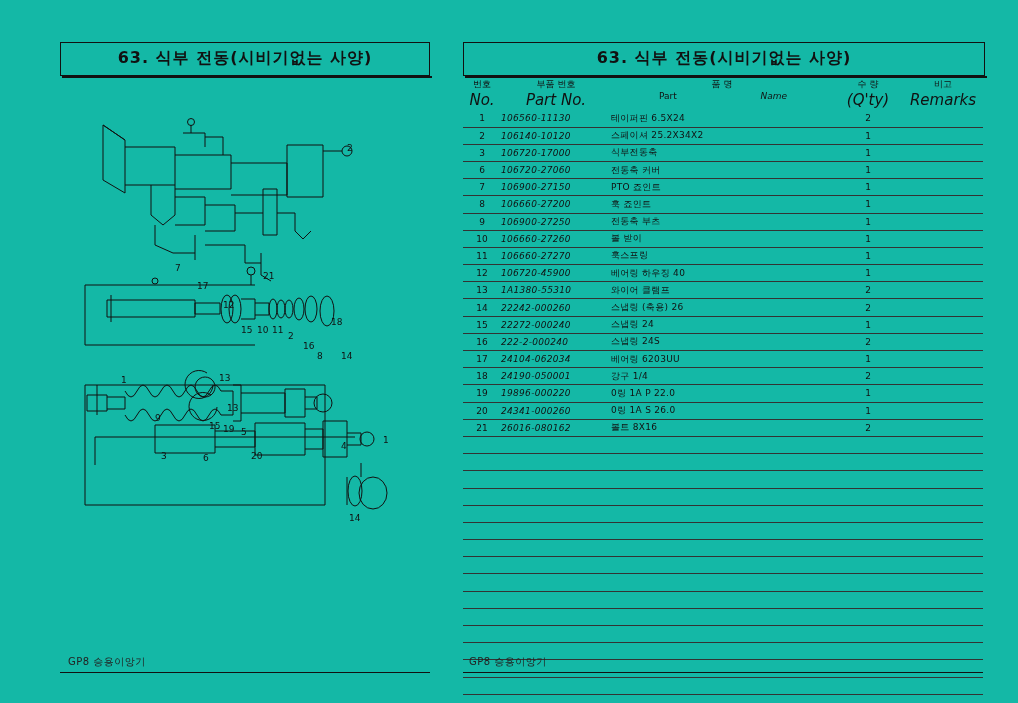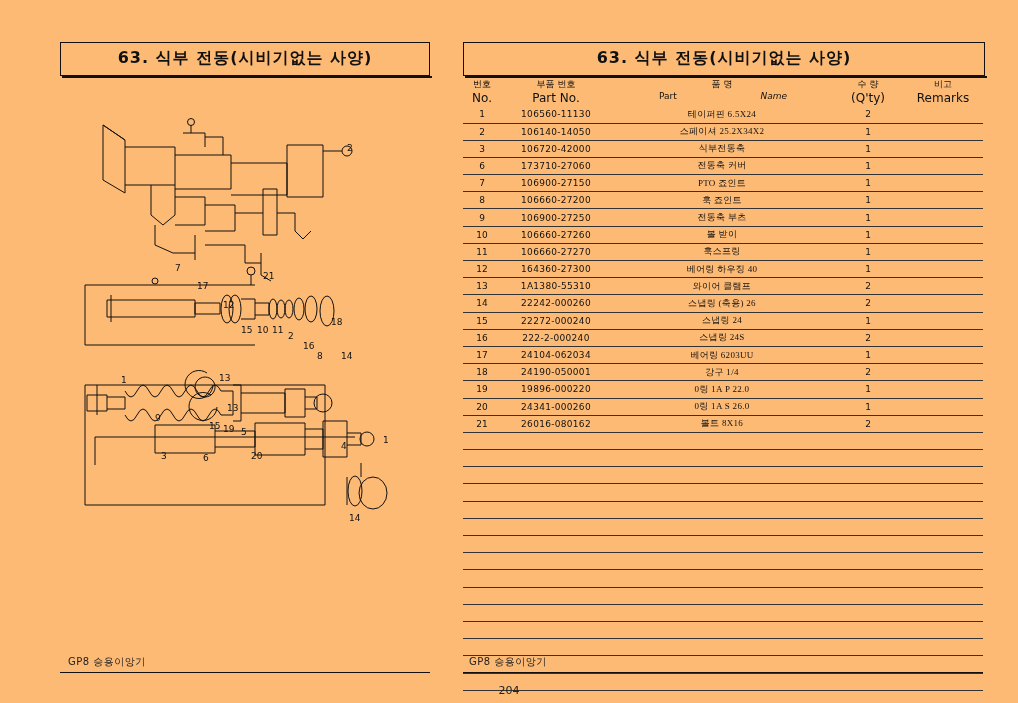--- a/index.html
+++ b/index.html
@@ -10,21 +10,21 @@
   body {
     width: 1018px;
     height: 703px;
     font-family: "DejaVu Sans", "Liberation Sans", sans-serif;
     overflow: hidden;
   }
   .page {
     position: relative;
     width: 1018px;
     height: 703px;
-    background: #fdba74;
+    background: #14b8a6;
   }
   
   .left-page {
     position: absolute;
     left: 0; top: 0;
     width: 455px; height: 703px;
   }
   .title-box {
     position: absolute;
     left: 60px; top: 42px;
@@ -114,24 +114,24 @@
     border-bottom: 1px solid #333;
   }
   .hdr-row th {
     height: 34px;
     font-weight: normal;
     text-align: center;
     border-bottom: 1px solid #333;
     line-height: 1.35;
   }
   .hdr-top { display: block; font-size: 9px; }
-  .hdr-bot { display: block; font-size: 12px; }
+  .hdr-bot { display: block; font-size: 15px; font-style: italic; }
   td.col-no   { text-align: center; }
-  td.col-part { text-align: center; letter-spacing: 0.3px; }
-  td.col-name { text-align: center; letter-spacing: 0.3px; font-family: Liberation Serif, serif; }
+  td.col-part { letter-spacing: 0.3px; font-style: italic; }
+  td.col-name { letter-spacing: 0.3px; }
   td.col-qty  { text-align: center; }
   td.col-rem  { text-align: center; }
   .hdr-name-wrap {
     position: relative;
     display: block;
     height: 100%;
   }
   .hdr-name-top {
     display: block;
     text-align: center;
@@ -353,35 +353,35 @@
       <tbody id="parts-body">
           <tr class="data-row">
             <td class="col-no">1</td>
             <td class="col-part">106560-11130</td>
             <td class="col-name">테이퍼핀 6.5X24</td>
             <td class="col-qty">2</td>
             <td class="col-rem"></td>
           </tr>
           <tr class="data-row">
             <td class="col-no">2</td>
-            <td class="col-part">106140-14050</td>
+            <td class="col-part">106140-10120</td>
             <td class="col-name">스페이셔 25.2X34X2</td>
             <td class="col-qty">1</td>
             <td class="col-rem"></td>
           </tr>
           <tr class="data-row">
             <td class="col-no">3</td>
-            <td class="col-part">106720-42000</td>
+            <td class="col-part">106720-17000</td>
             <td class="col-name">식부전동축</td>
             <td class="col-qty">1</td>
             <td class="col-rem"></td>
           </tr>
           <tr class="data-row">
             <td class="col-no">6</td>
-            <td class="col-part">173710-27060</td>
+            <td class="col-part">106720-27060</td>
             <td class="col-name">전동축 커버</td>
             <td class="col-qty">1</td>
             <td class="col-rem"></td>
           </tr>
           <tr class="data-row">
             <td class="col-no">7</td>
             <td class="col-part">106900-27150</td>
             <td class="col-name">PTO 죠인트</td>
             <td class="col-qty">1</td>
             <td class="col-rem"></td>
@@ -409,21 +409,21 @@
           </tr>
           <tr class="data-row">
             <td class="col-no">11</td>
             <td class="col-part">106660-27270</td>
             <td class="col-name">훅스프링</td>
             <td class="col-qty">1</td>
             <td class="col-rem"></td>
           </tr>
           <tr class="data-row">
             <td class="col-no">12</td>
-            <td class="col-part">164360-27300</td>
+            <td class="col-part">106720-45900</td>
             <td class="col-name">베어링 하우징 40</td>
             <td class="col-qty">1</td>
             <td class="col-rem"></td>
           </tr>
           <tr class="data-row">
             <td class="col-no">13</td>
             <td class="col-part">1A1380-55310</td>
             <td class="col-name">와이어 클램프</td>
             <td class="col-qty">2</td>
             <td class="col-rem"></td>
@@ -596,14 +596,13 @@
             <td>&nbsp;</td>
             <td>&nbsp;</td>
           </tr>
         </tbody>
     </table>
 
     <div class="right-rule"></div>
     <div class="right-footer">GP8 승용이앙기</div>
   </div>
 
-  <div class="page-number">204</div>
 </div>
 
 </body></html>

